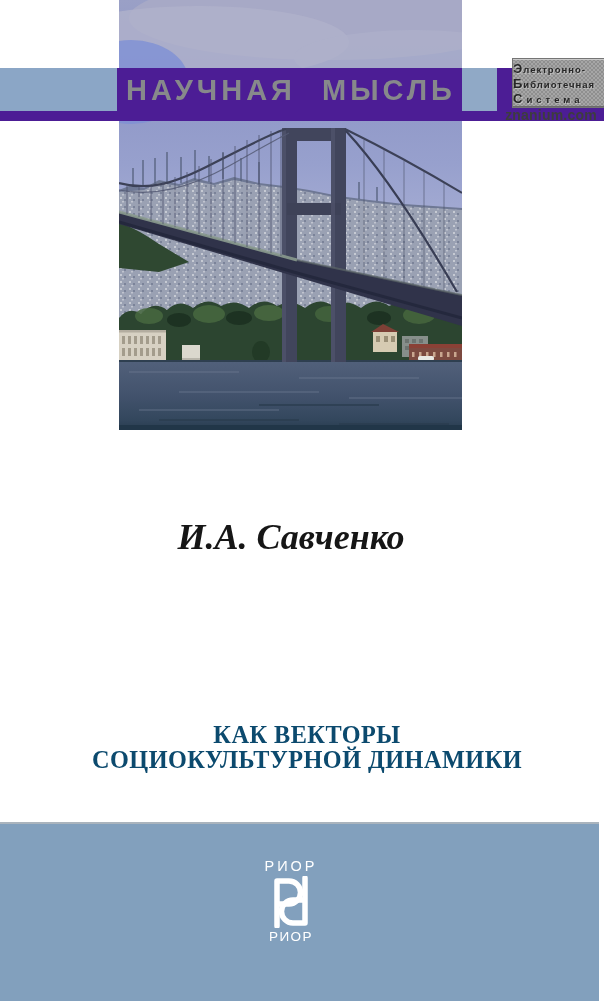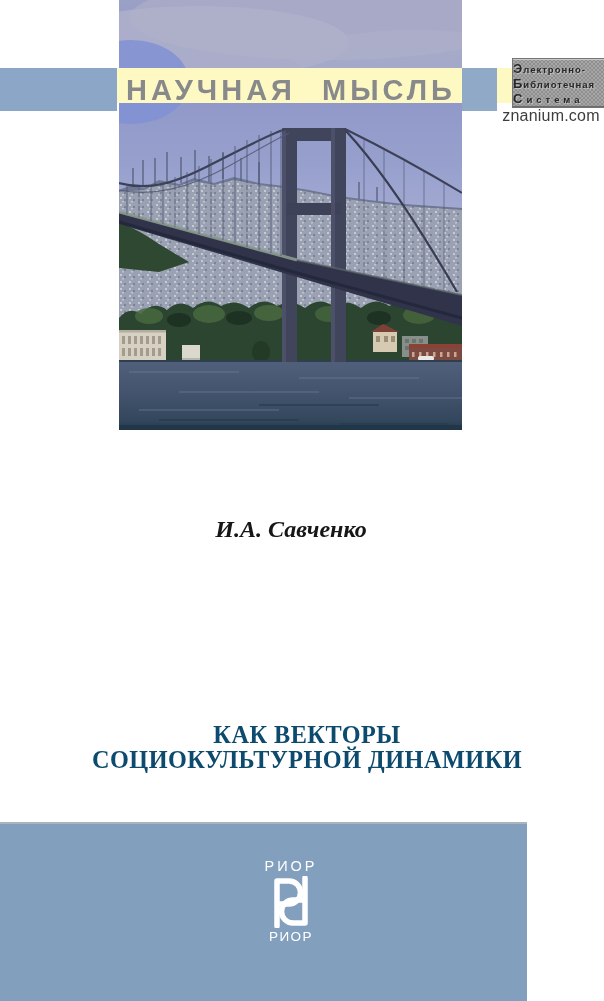--- a/index.html
+++ b/index.html
@@ -3,56 +3,56 @@
 <meta charset="utf-8">
 <style>
   html,body{margin:0;padding:0;background:#ffffff;}
   .cover{position:relative;width:604px;height:1001px;background:#ffffff;overflow:hidden;
          font-family:"Liberation Sans",sans-serif;}
 
   
   .photo{position:absolute;left:119px;top:0;width:343px;height:430px;display:block;}
 
   
-  .band{position:absolute;left:0;top:68px;width:604px;height:35px;background:#fef9c3;}
+  .band{position:absolute;left:0;top:68px;width:604px;height:53px;background:#4c1d95;}
   .band-accent{position:absolute;top:0;height:43px;background:#8ba6c6;}
   .band-accent.left{left:0;width:117px;}
   .band-accent.right{left:462px;width:35px;background:#90a9c6;}
   .band-text{position:absolute;left:0;top:0;width:582px;height:43px;line-height:45px;
              text-align:center;font-weight:700;font-size:29px;letter-spacing:4px;word-spacing:14px;
              color:#87898b;font-family:"Liberation Sans",sans-serif;}
 
   
   .badge{position:absolute;left:512px;top:58px;width:106px;height:50px;box-sizing:border-box;
          background:repeating-conic-gradient(#a6a6a6 0% 25%, #8f8f8f 25% 50%, #a6a6a6 50% 75%, #8f8f8f 75% 100%);
          background-size:4px 4px;border:1px solid #757575;
          box-shadow:inset 0 1px 0 #c9c9c9, inset -1px -1px 0 #6a6a6a;
          padding:3px 0 0 0;}
   .badge-line{font-weight:700;font-size:9.5px;line-height:14px;color:#262626;letter-spacing:1px;
               text-shadow:1px 1px 0 rgba(255,255,255,0.35);white-space:nowrap;}
   .badge-line::first-letter{font-size:13px;}
   .badge-line.wide{letter-spacing:4px;}
   .badge-domain{position:absolute;left:497px;top:107px;width:108px;text-align:center;
-                font-weight:400;font-size:16px;color:#3d3d3d;letter-spacing:0.2px;}
+                font-weight:700;font-size:14px;color:#3d3d3d;letter-spacing:0.2px;}
 
   
   .author{position:absolute;left:0;top:516px;width:582px;text-align:center;
           font-family:"Liberation Serif",serif;font-style:italic;font-weight:700;
-          font-size:24px;color:#161616;}
+          font-size:36px;color:#161616;}
   .title{position:absolute;left:0;top:575px;width:582px;text-align:center;color:#141414;}
   .title-line{display:block;font-family:"Liberation Serif",serif;font-weight:700;
               font-size:52px;line-height:68px;transform:scaleX(0.76);transform-origin:50% 50%;
               white-space:nowrap;}
   .subtitle{position:absolute;left:16px;top:722px;width:582px;text-align:center;color:#0c4a6e;}
   .subtitle-line{display:block;font-family:"Liberation Serif",serif;font-weight:700;
                  font-size:25px;line-height:25px;letter-spacing:0.5px;transform:scaleX(0.97);
                  transform-origin:50% 50%;white-space:nowrap;}
 
   
-  .footer{position:absolute;left:0;top:824px;width:527px;height:177px;background:#82a0bd;
+  .footer{position:absolute;left:0;top:824px;width:599px;height:177px;background:#82a0bd;
           box-shadow:0 -2px 0 #aab4bd;}
   .logo-group{position:absolute;left:0;top:34px;width:582px;text-align:center;color:#ffffff;}
   .logo-top{font-size:14.5px;letter-spacing:3px;font-weight:400;}
   .logo-icon{display:block;margin:2px auto 1px auto;}
   .logo-bottom{font-size:13.5px;letter-spacing:1.5px;font-weight:400;}
 </style>
 </head>
 <body>
 
 <div class="cover">

